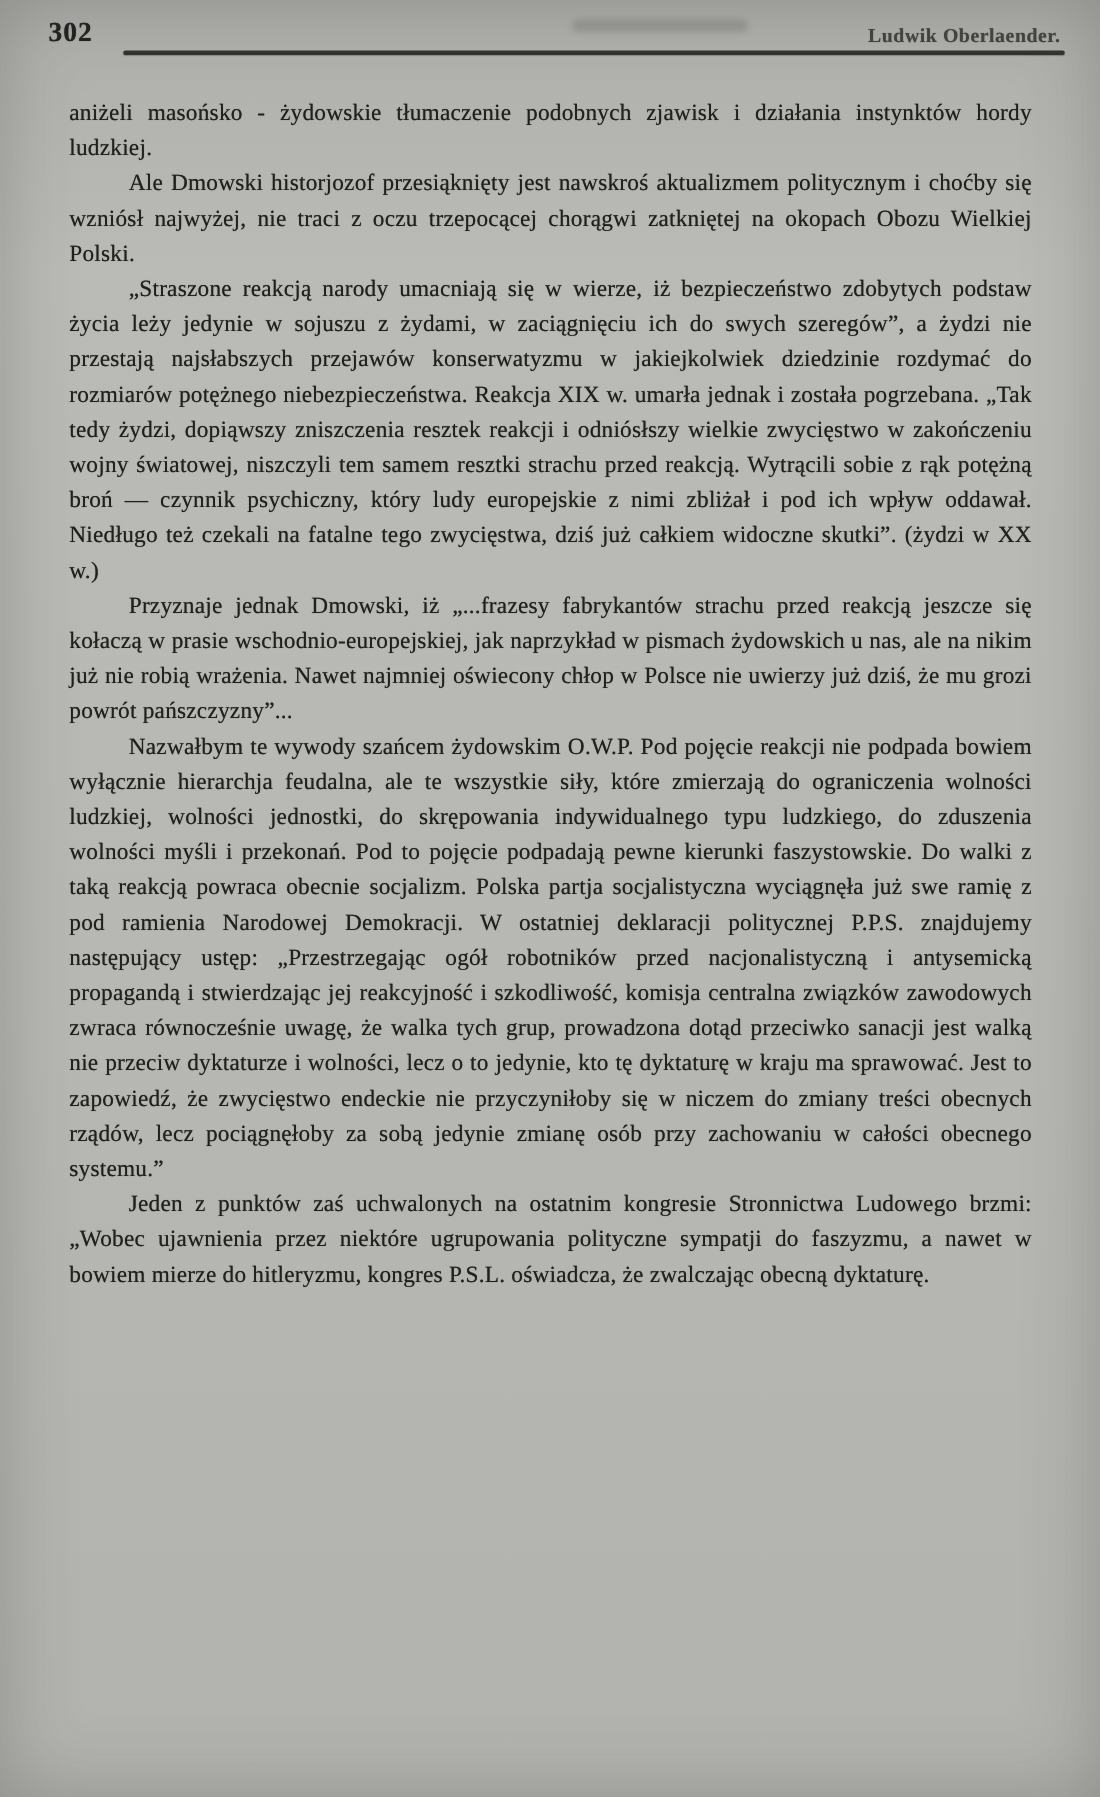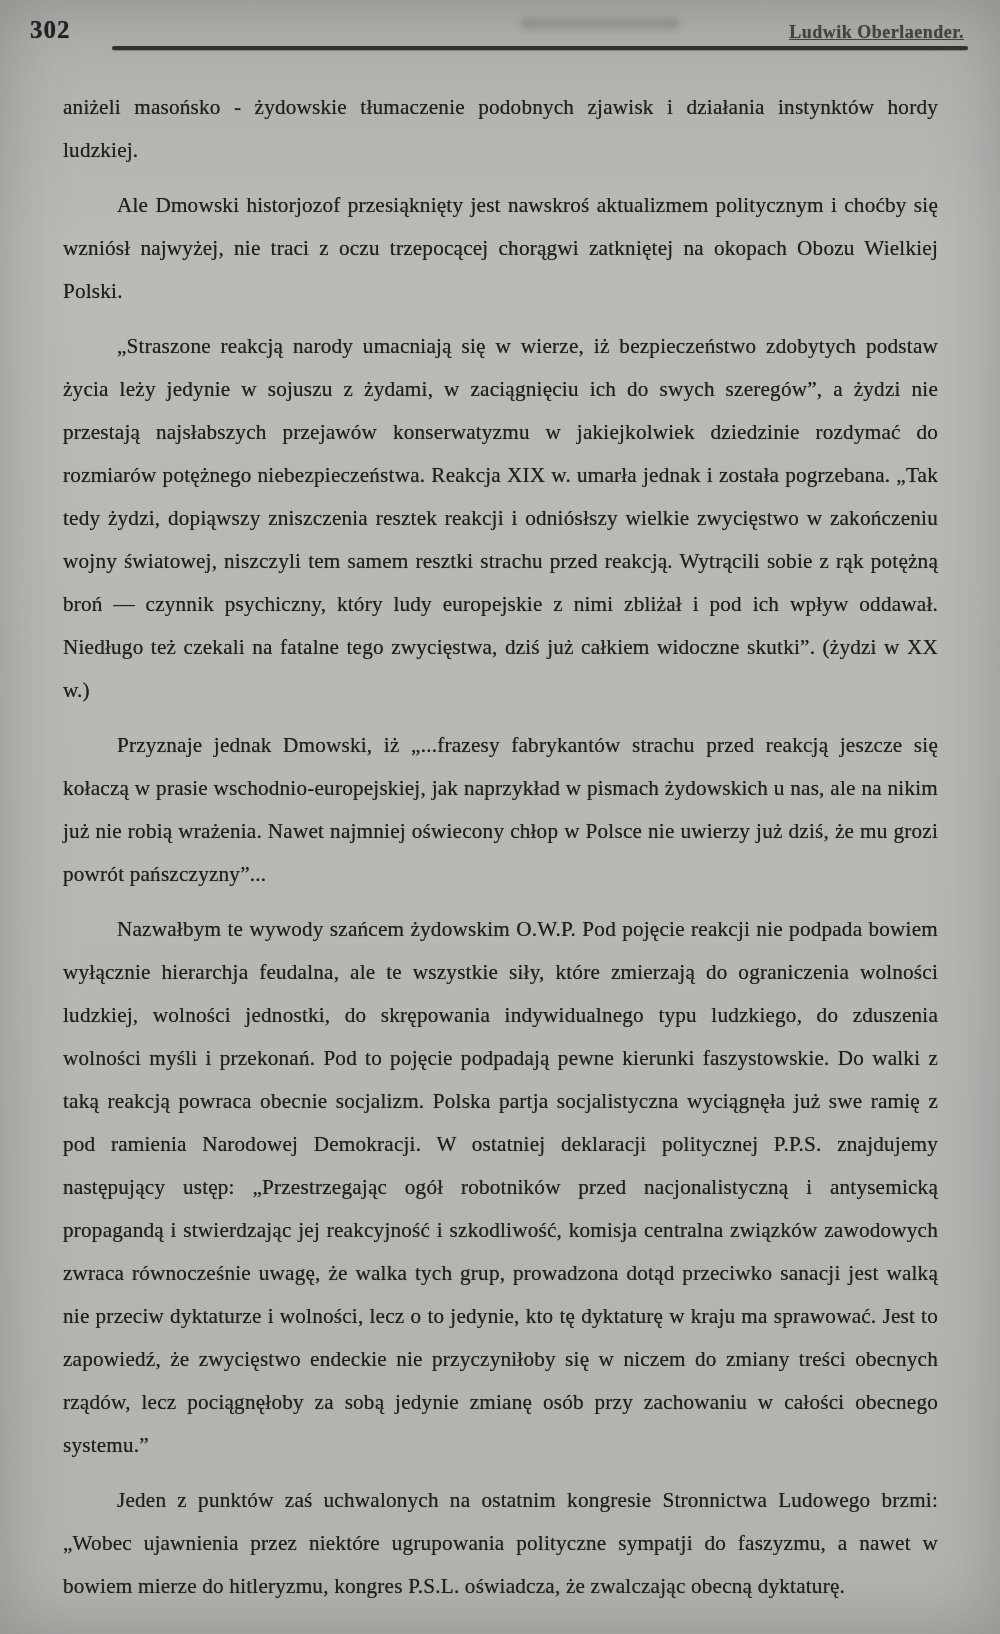--- a/index.html
+++ b/index.html
@@ -24,38 +24,37 @@
   }
   .header {
     position: absolute;
     top: 10px;
     left: 0;
     right: 0;
     height: 40px;
   }
   .page-number {
     position: absolute;
-    left: 30px;
+    left: 44px;
     top: 6px;
     font-size: 25px;
     font-weight: bold;
     letter-spacing: 1px;
     color: #222;
     text-shadow: 0 0 0.8px rgba(20,20,20,0.7);
   }
   .running-header {
     position: absolute;
     right: 36px;
     top: 12px;
     font-size: 18px;
     font-weight: bold;
     color: #45453f;
     letter-spacing: 0.5px;
     text-shadow: 0 0 1px rgba(60,60,55,0.6);
-    text-decoration: underline;
   }
   .scan-smudge {
     position: absolute;
     right: 320px;
     top: 8px;
     width: 160px;
     height: 11px;
     background: rgba(95, 95, 88, 0.28);
     filter: blur(3px);
     border-radius: 6px;
@@ -72,27 +71,27 @@
   }
   .body-text {
     position: absolute;
     top: 86px;
     left: 63px;
     right: 62px;
   }
   p.para {
     margin: 0;
     font-size: 21.2px;
-    line-height: 43px;
+    line-height: 32px;
     text-align: justify;
     letter-spacing: 0.2px;
     color: #20201e;
     text-shadow: 0 0 0.7px rgba(25,25,22,0.65);
   }
-  p.indent { text-indent: 54px; margin-top: 12px; }
+  p.indent { text-indent: 54px; }
 </style>
 </head>
 <body>
 
 <div class="page">
 
   <div class="header">
     <span class="page-number">302</span>
     <span class="scan-smudge"></span>
     <span class="running-header">Ludwik Oberlaender.</span>

